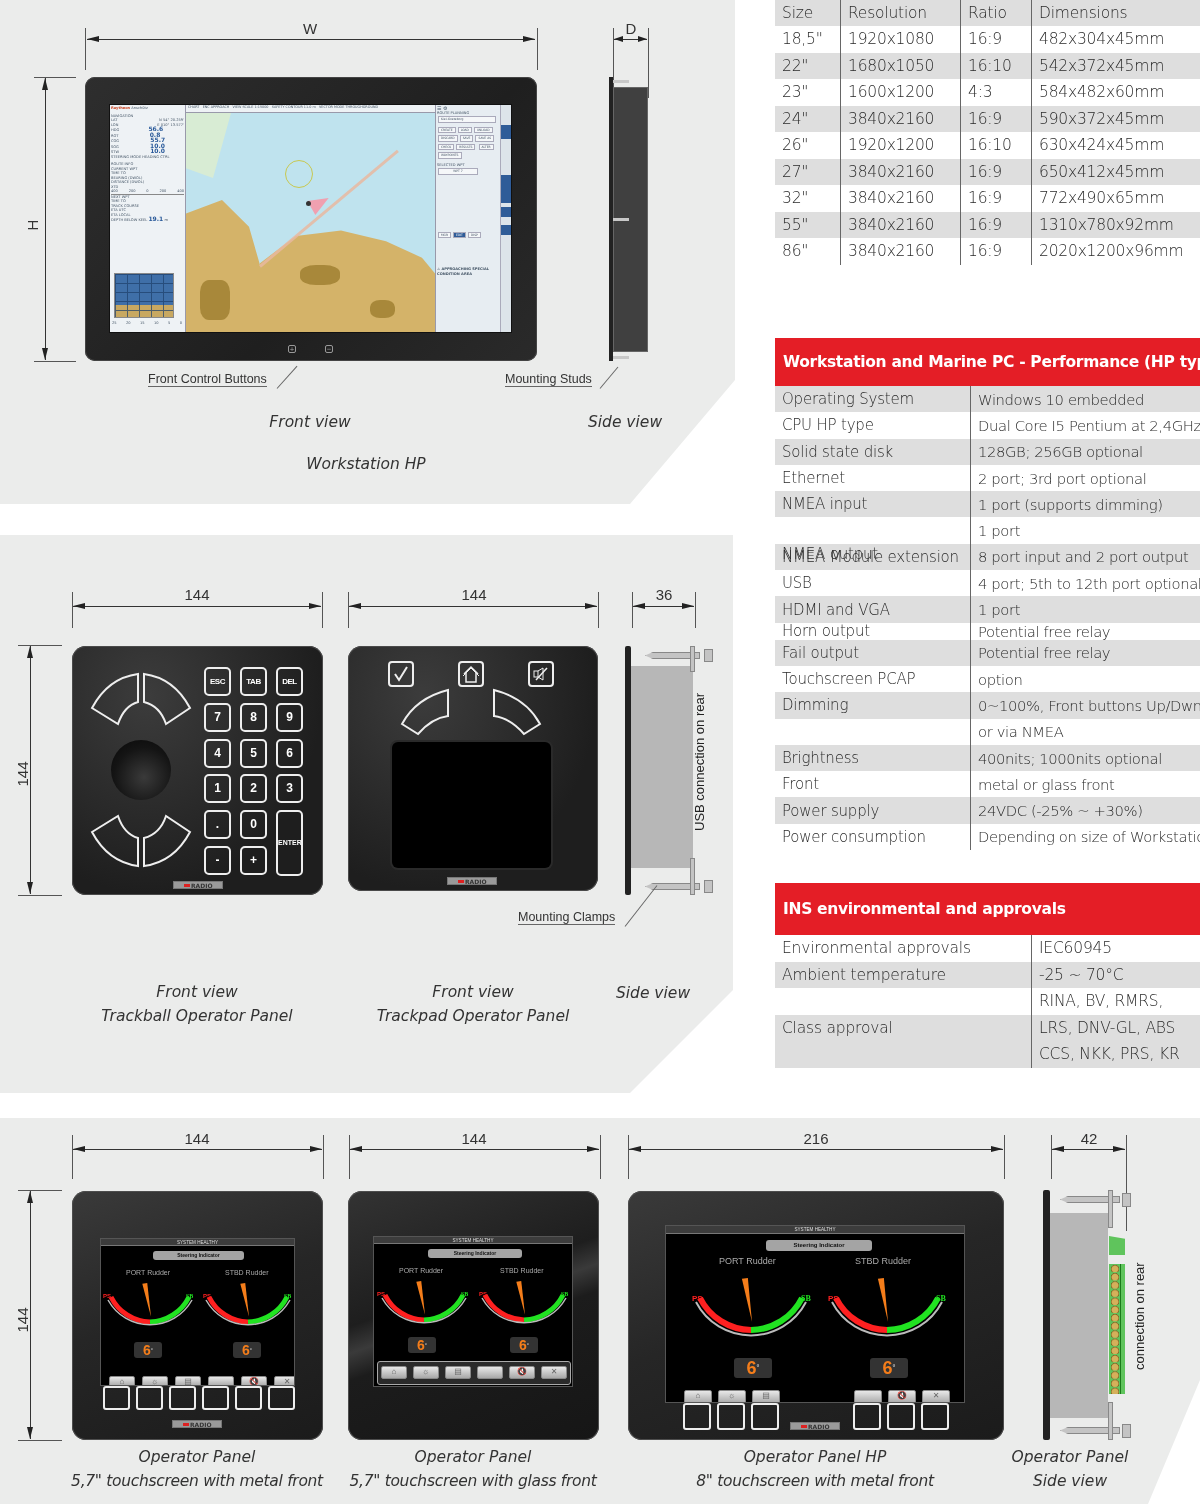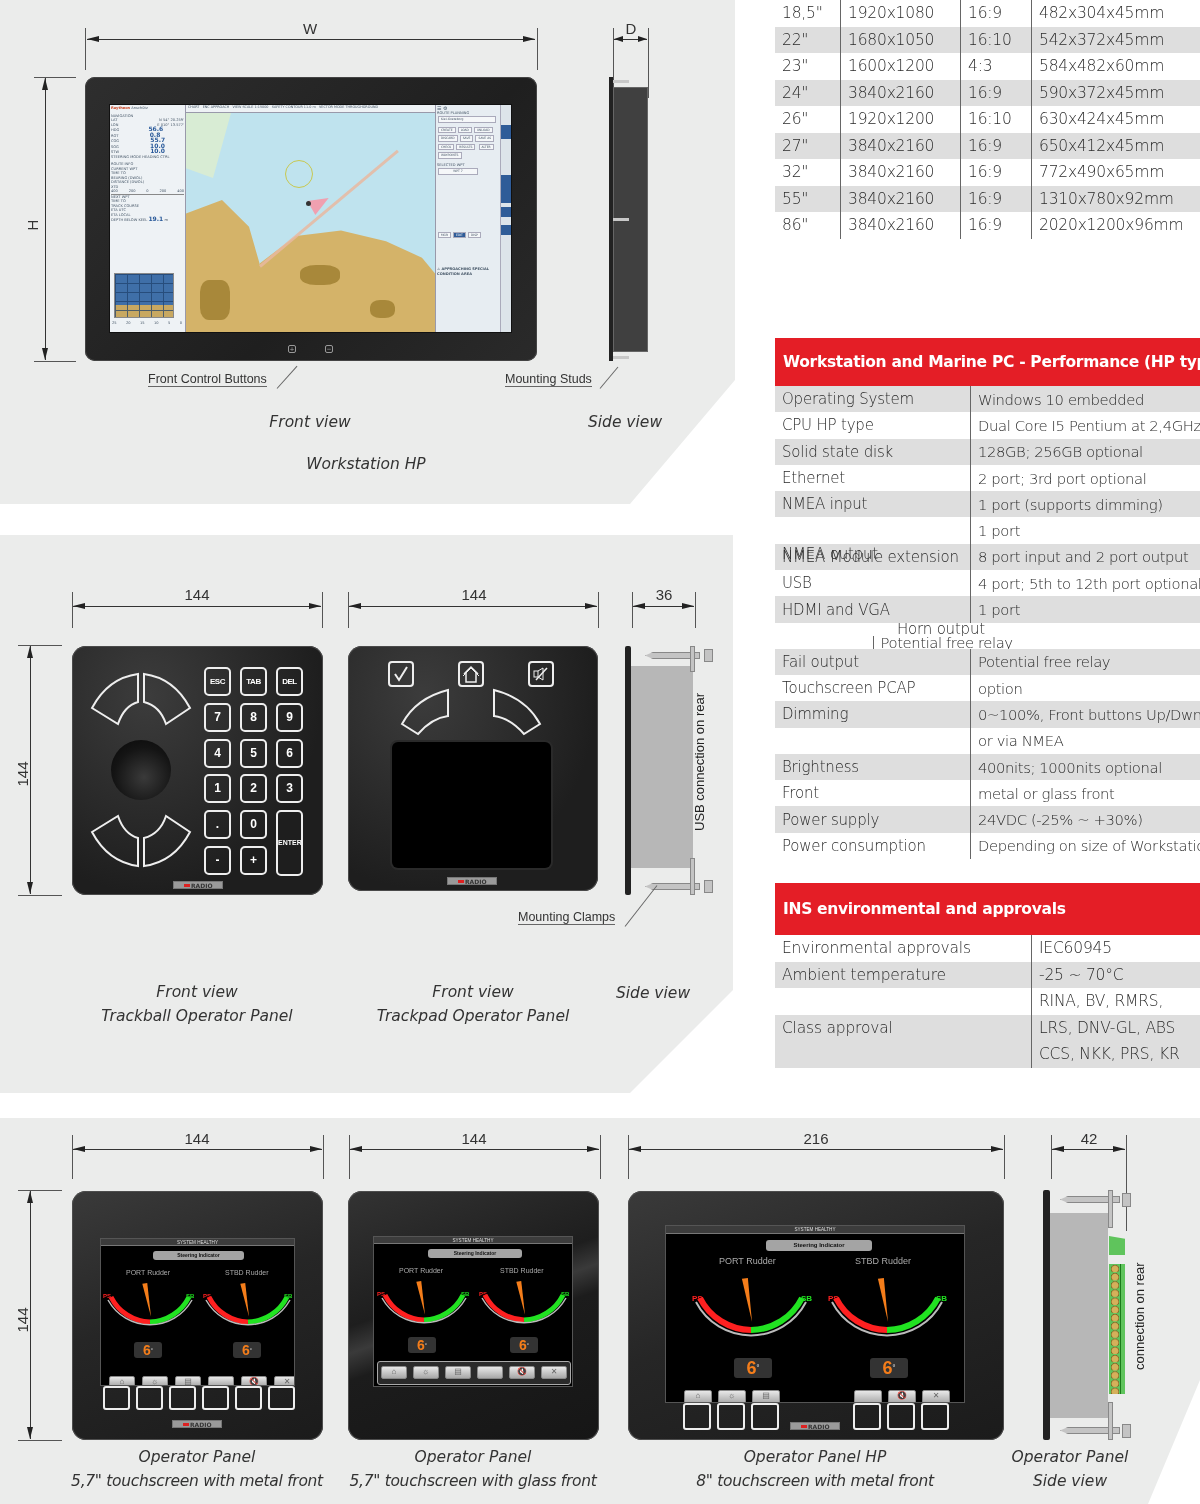--- a/index.html
+++ b/index.html
@@ -76,21 +76,21 @@
 
   
   .op-panel { position:absolute; background: linear-gradient(160deg,#3a3a3a,#262626 45%,#1b1b1b); border-radius:14px; box-shadow: inset 0 0 0 1px #4d4d4d; }
   .op-screen { position:absolute; background:#000; border:1px solid #555; overflow:hidden; font-family:"Liberation Sans", sans-serif; }
   .op-status { position:absolute; left:0; top:0; width:100%; background:#3c3c3c; color:#ddd; font-size:4.6px; text-align:center; border-bottom:1px solid #777; }
   .op-title { position:absolute; background:#a4a4a4; color:#111; font-weight:bold; font-size:5px; text-align:center; border-radius:3px; }
   .op-rudder-label { position:absolute; color:#aaa; font-size:7px; white-space:nowrap;text-align:right; }
   .gauge { position:absolute; }
   .gauge-ps, .gauge-sb { position:absolute; font-weight:bold; font-size:6px; }
   .gauge-ps { color:#ff2020; }
-  .gauge-sb { color:#21e321; }
+  .gauge-sb { color:#21e321;font-family:Liberation Serif, serif; }
   .gauge-val { position:absolute; background:#333; border-radius:3px; color:#f47d1a; font-weight:bold; text-align:center; }
   .gauge-val sup { color:#ccc; font-size:40%; vertical-align: top; }
   .softkey { position:absolute; background:linear-gradient(#e8e8e8,#a8a8a8); border:1px solid #888; border-radius:2px; color:#666; text-align:center; font-size:8px; }
   .hwkey { position:absolute; border:2px solid #eee; border-radius:3px; }
 
   
   .tbl { position:absolute; left:775px; width:425px; font-family:"DejaVu Sans", sans-serif; font-weight: 300; color:#2a2a2a; }
   .tbl-head { background:#e41e26; color:#fff; font-weight:bold; font-size:15.5px; padding-left:8px; display:flex; align-items:center; white-space:nowrap; letter-spacing:-0.3px; }
   .tbl-row { display:flex; height:26.4px; align-items:center; font-size:15.5px; white-space:nowrap; letter-spacing:-0.2px; }
   .tbl-row.shade { background:#dedede; }
@@ -513,20 +513,26 @@
   <div class="caption" style="left:52px; top:1472px; width:290px; letter-spacing:-0.3px;">5,7" touchscreen with metal front</div>
   <div class="caption" style="left:348px; top:1448px; width:250px;">Operator Panel</div>
   <div class="caption" style="left:330px; top:1472px; width:286px; letter-spacing:-0.3px;">5,7" touchscreen with glass front</div>
   <div class="caption" style="left:690px; top:1448px; width:250px;">Operator Panel HP</div>
   <div class="caption" style="left:670px; top:1472px; width:290px; letter-spacing:-0.3px;">8" touchscreen with metal front</div>
   <div class="caption" style="left:1000px; top:1448px; width:140px;">Operator Panel</div>
   <div class="caption" style="left:1000px; top:1472px; width:140px;">Side view</div>
 </div>
 
 <div class="tbl t1" style="top:0;">
+  <div class="tbl-row shade" style="height:26px;">
+    <div class="c" style="width:65px;">Size</div>
+    <div class="c" style="width:120px;">Resolution</div>
+    <div class="c" style="width:71px;">Ratio</div>
+    <div class="c" style="width:169px; border-left:1.5px solid #666;">Dimensions</div>
+  </div>
   <div id="models-body">
       <div class="tbl-row" style="height: 26.5px;">
         <div class="c c1" style="width: 65px;">18,5"</div>
         <div class="c c2" style="width: 120px; border-left: 1.5px solid rgb(102, 102, 102);">1920x1080</div>
         <div class="c c3" style="width: 71px; border-left: 1.5px solid rgb(102, 102, 102);">16:9</div>
         <div class="c c4" style="width: 169px;">482x304x45mm</div>
       </div>
       <div class="tbl-row shade" style="height: 26.5px;">
         <div class="c c1" style="width: 65px;">22"</div>
         <div class="c c2" style="width: 120px; border-left: 1.5px solid rgb(102, 102, 102);">1680x1050</div>
@@ -610,21 +616,21 @@
         <div class="c c2" style="width: 230px;">8 port input and 2 port output</div>
       </div>
       <div class="tbl-row" style="height: 26.3px;">
         <div class="c c1" style="width: 195px;">USB</div>
         <div class="c c2" style="width: 230px;">4 port; 5th to 12th port optional</div>
       </div>
       <div class="tbl-row shade" style="height: 26.3px;">
         <div class="c c1" style="width: 195px;">HDMI and VGA</div>
         <div class="c c2" style="width: 230px;">1 port</div>
       </div>
-      <div class="tbl-row" style="height: 26px; flex-direction: column;">
+      <div class="tbl-row" style="height: 17px;">
         <div class="c c1" style="width: 195px;">Horn output</div>
         <div class="c c2" style="width: 230px;">Potential free relay</div>
       </div>
       <div class="tbl-row shade" style="height: 26.3px;">
         <div class="c c1" style="width: 195px;">Fail output</div>
         <div class="c c2" style="width: 230px;">Potential free relay</div>
       </div>
       <div class="tbl-row" style="height: 26.3px;">
         <div class="c c1" style="width: 195px;">Touchscreen PCAP</div>
         <div class="c c2" style="width: 230px;">option</div>

